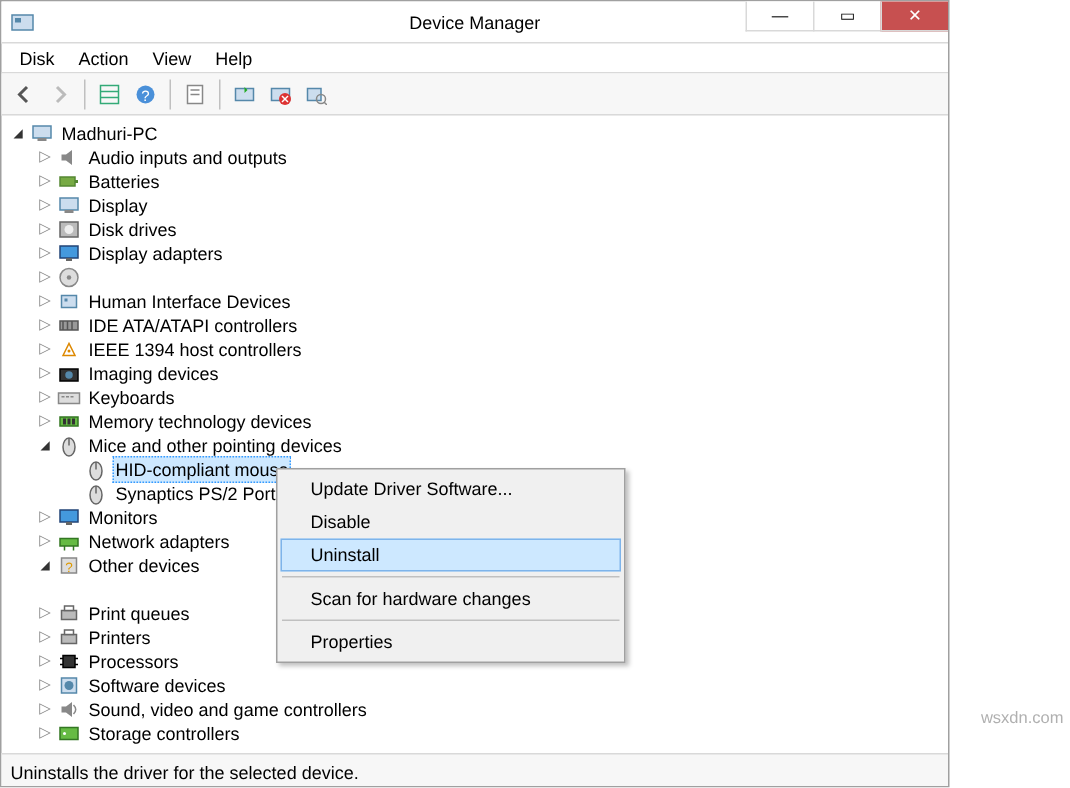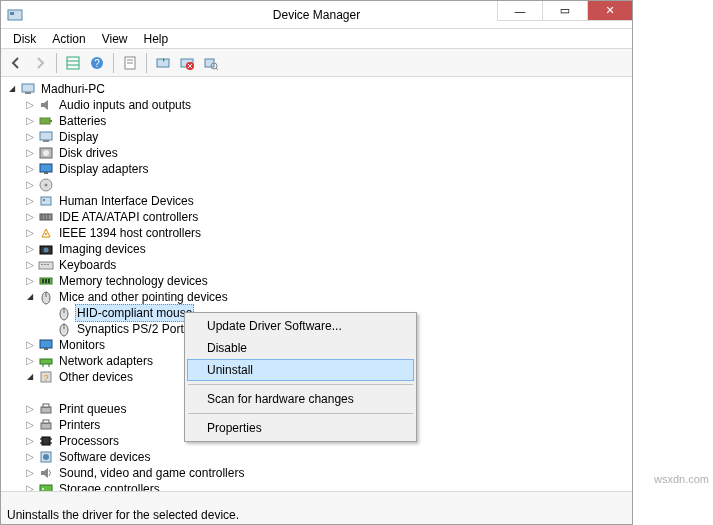--- a/index.html
+++ b/index.html
@@ -15,21 +15,21 @@
   .menuitem { padding: 2px 8px; }
   .toolbar { height: 28px; display: flex; align-items: center; padding: 0 4px; gap: 2px; border-bottom: 1px solid #d9d9d9; background: #f7f7f7; }
   .tbbtn { width: 22px; height: 22px; display: flex; align-items: center; justify-content: center; border: 1px solid transparent; }
   .tbsep { width: 1px; height: 20px; background: #c0c0c0; margin: 0 3px; }
   .tree { flex: 1; overflow: auto; padding: 4px 0 4px 0; font-size: 12px; position: relative; }
   .node { display: flex; align-items: center; height: 16px; line-height: 16px; white-space: nowrap; }
   .toggle { width: 14px; height: 14px; display: flex; align-items: center; justify-content: center; font-size: 10px; color: #5b5b5b; margin-right: 0px; }
   .nicon { width: 16px; height: 16px; margin: 0 3px 0 1px; }
   .nlabel { padding: 0 2px; }
   .nlabel.selected { background: #cde8ff; border: 1px dotted #3399ff; padding: 0 1px; }
-  .statusbar { height: 22px; border-top: 1px solid #d9d9d9; font-size: 12px; padding: 16px 6px; display: flex; align-items: flex-start; background:#f7f7f7; }
+  .statusbar { height: 22px; border-top: 1px solid #d9d9d9; font-size: 12px; padding: 2px 6px; display: flex; align-items: flex-end; background:#f7f7f7; }
   .ctxmenu { position: absolute; background: #f0f0f0; border: 1px solid #a0a0a0; box-shadow: 2px 2px 3px rgba(0,0,0,.25); font-size: 12px; padding: 2px; }
   .ctxitem { padding: 4px 60px 4px 20px; white-space: nowrap; }
   .ctxitem.hover { background: #cde8ff; border: 1px solid #7eb4ea; padding: 3px 59px 3px 19px; }
   .ctxitem.bold { font-weight: normal; }
   .ctxsep { height: 1px; background: #c0c0c0; margin: 3px 1px; }
   .watermark { position: absolute; right: 4px; bottom: 40px; font-size: 11px; color: #b0b0b0; }
   svg { display: block; }
 </style>
 </head>
 <body>

